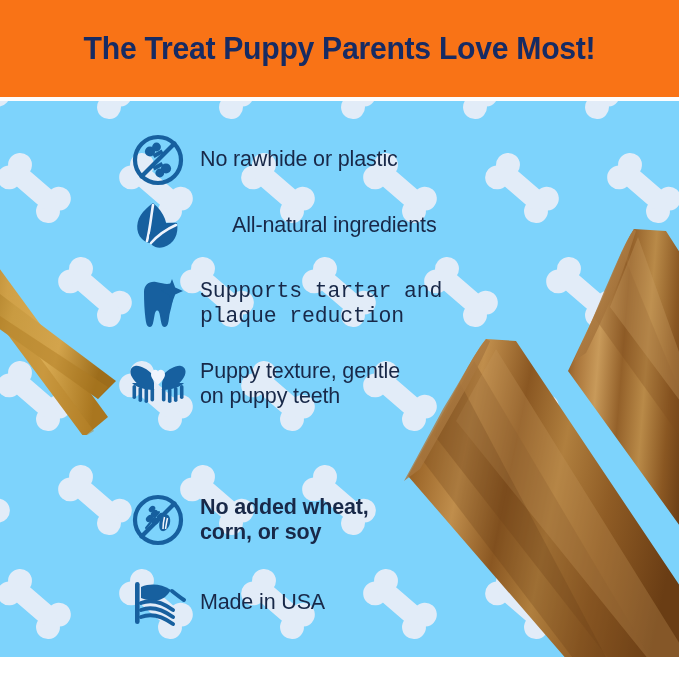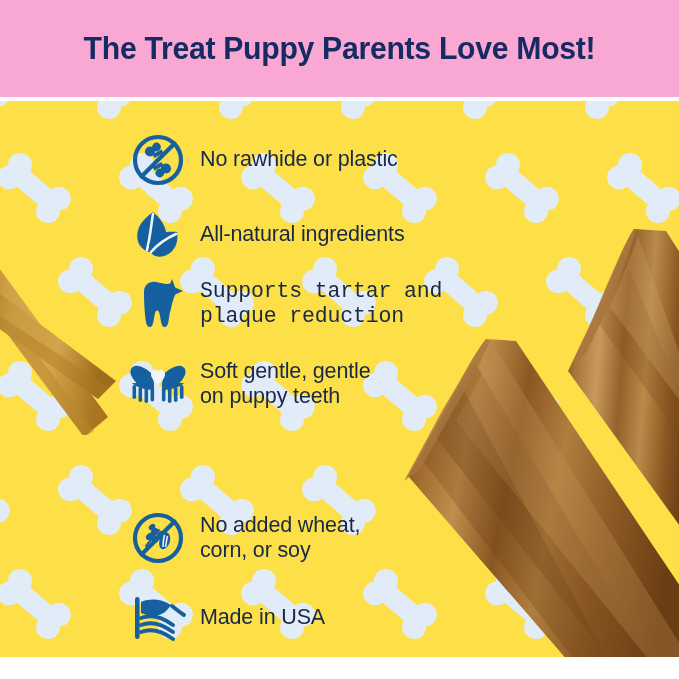--- a/index.html
+++ b/index.html
@@ -6,33 +6,33 @@
   body{
     width:679px;height:679px;overflow:hidden;
     font-family:"Liberation Sans",sans-serif;
     background:#ffffff;
   }
   #page{position:relative;width:679px;height:679px;overflow:hidden;background:#ffffff;}
 
   
   #header{
     position:absolute;left:0;top:0;width:679px;height:97px;
-    background:#f9a8d4;
+    background:#f97316;
     display:flex;align-items:center;justify-content:center;
   }
   #header-title{
     font-size:30.5px;font-weight:bold;color:#172b63;
     letter-spacing:-0.3px;white-space:nowrap;
     transform:scaleX(0.99);
   }
 
   
   #body{
     position:absolute;left:0;top:101px;width:679px;height:556px;
-    background:#fde047;overflow:hidden;
+    background:#7dd3fc;overflow:hidden;
   }
   #gap{position:absolute;left:0;top:97px;width:679px;height:4px;background:#fdfdfe;}
 
   
   .bone{
     position:absolute;
     color:#e2ecf8;
     opacity:1;
     pointer-events:none;
   }
@@ -56,26 +56,26 @@
     margin-left:9px;
     color:#182848;
     font-size:21.5px;
     line-height:25.5px;
     letter-spacing:-0.15px;
     white-space:pre-line;
   }
 
   
   #feature-0{top:28px;}
-  #feature-1{top:103px;}
+  #feature-1{top:94px;gap:32px;}
   #feature-2{top:172px;font-family:Liberation Mono, monospace;}
   #feature-3{top:252px;}
   #feature-4{top:330px;}
-  #feature-5{top:406px;}
-  #feature-6{top:486px;}
+  #feature-5{top:388px;font-weight:bold;}
+  #feature-6{top:471px;}
 
   
   #chews-left{
     position:absolute;left:-34px;top:84px;width:170px;height:250px;
     pointer-events:none;
   }
   #chews-right{
     position:absolute;left:398px;top:120px;width:300px;height:470px;
     pointer-events:none;
   }
@@ -654,21 +654,21 @@
               <rect x="16.5" y="27" width="3.6" height="15" rx="1.8"></rect>
               <rect x="22.5" y="26.5" width="3.6" height="14" rx="1.8"></rect>
               <path d="M4,22 C8,26 16,29 26,29 L26,22 Z"></path>
             </g>
 
             <path d="M30,24 C26,20 23,17 23,13.5 C23,10.5 25.2,8.8 27.4,8.8
                      C28.8,8.8 29.6,9.6 30,10.4 C30.4,9.6 31.2,8.8 32.6,8.8
                      C34.8,8.8 37,10.5 37,13.5 C37,17 34,20 30,24 Z" fill="#eff4fd"></path>
           </svg>
         </div>
-        <div class="ftext">Soft gentle, gentle
+        <div class="ftext">Puppy texture, gentle
 on puppy teeth</div>
       </div>
 
 
       <div class="feature" id="feature-5">
         <div class="ficon">
           <svg width="56" height="56" viewBox="0 0 56 56">
             <circle cx="28" cy="28" r="23" fill="none" stroke="#17609f" stroke-width="4.2"></circle>
             <line x1="11.5" y1="44.5" x2="44.5" y2="11.5" stroke="#17609f" stroke-width="4.2" stroke-linecap="round"></line>
 

